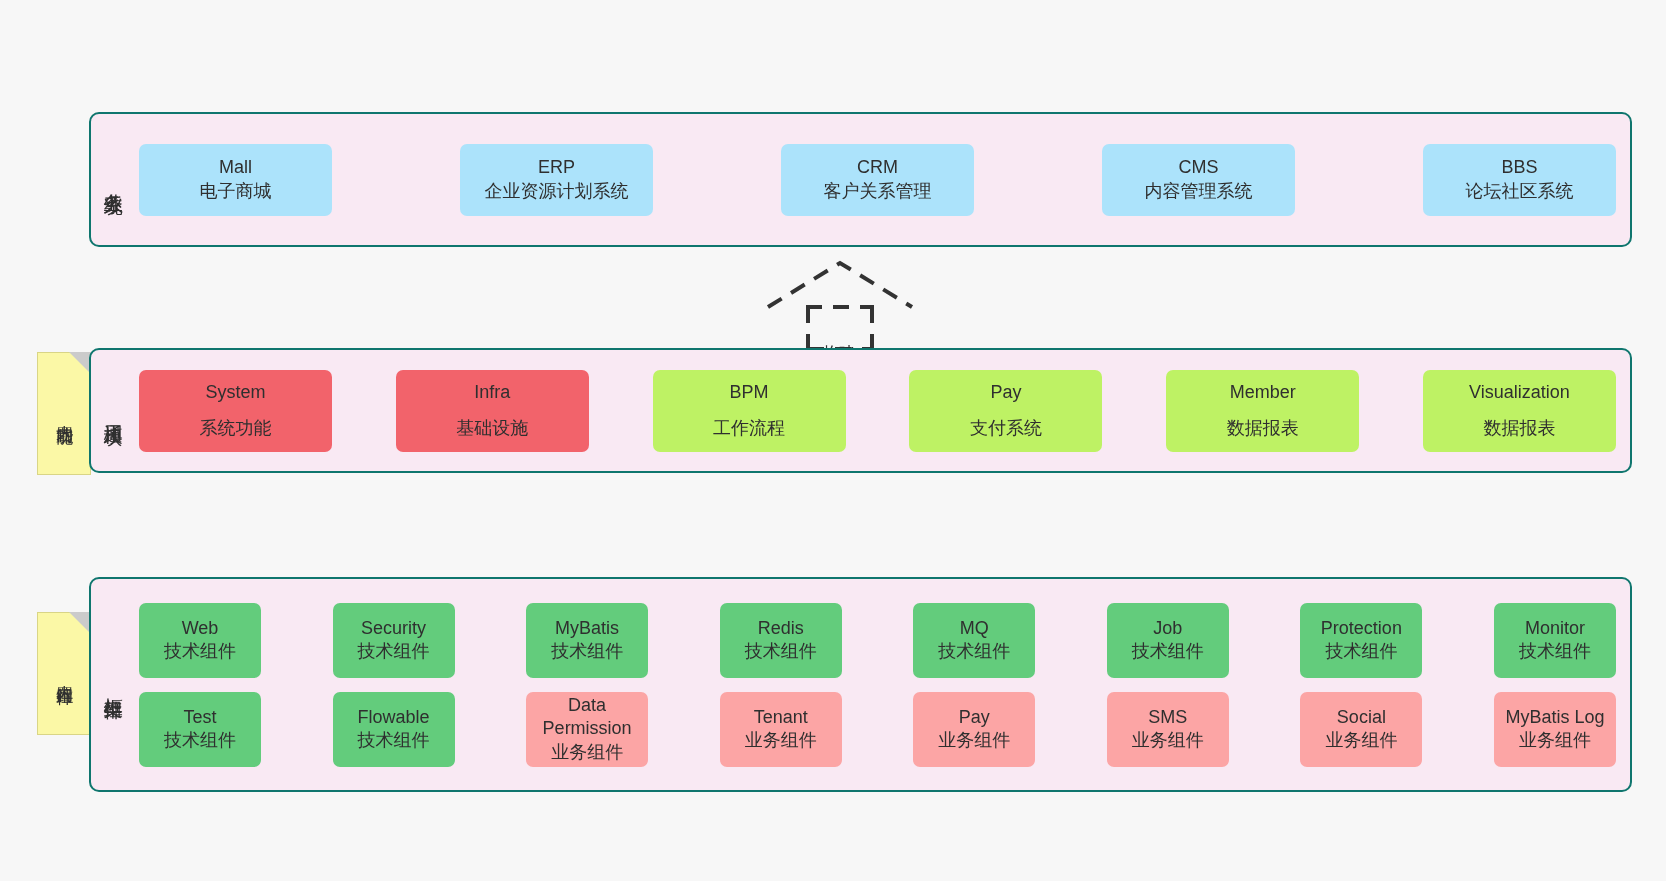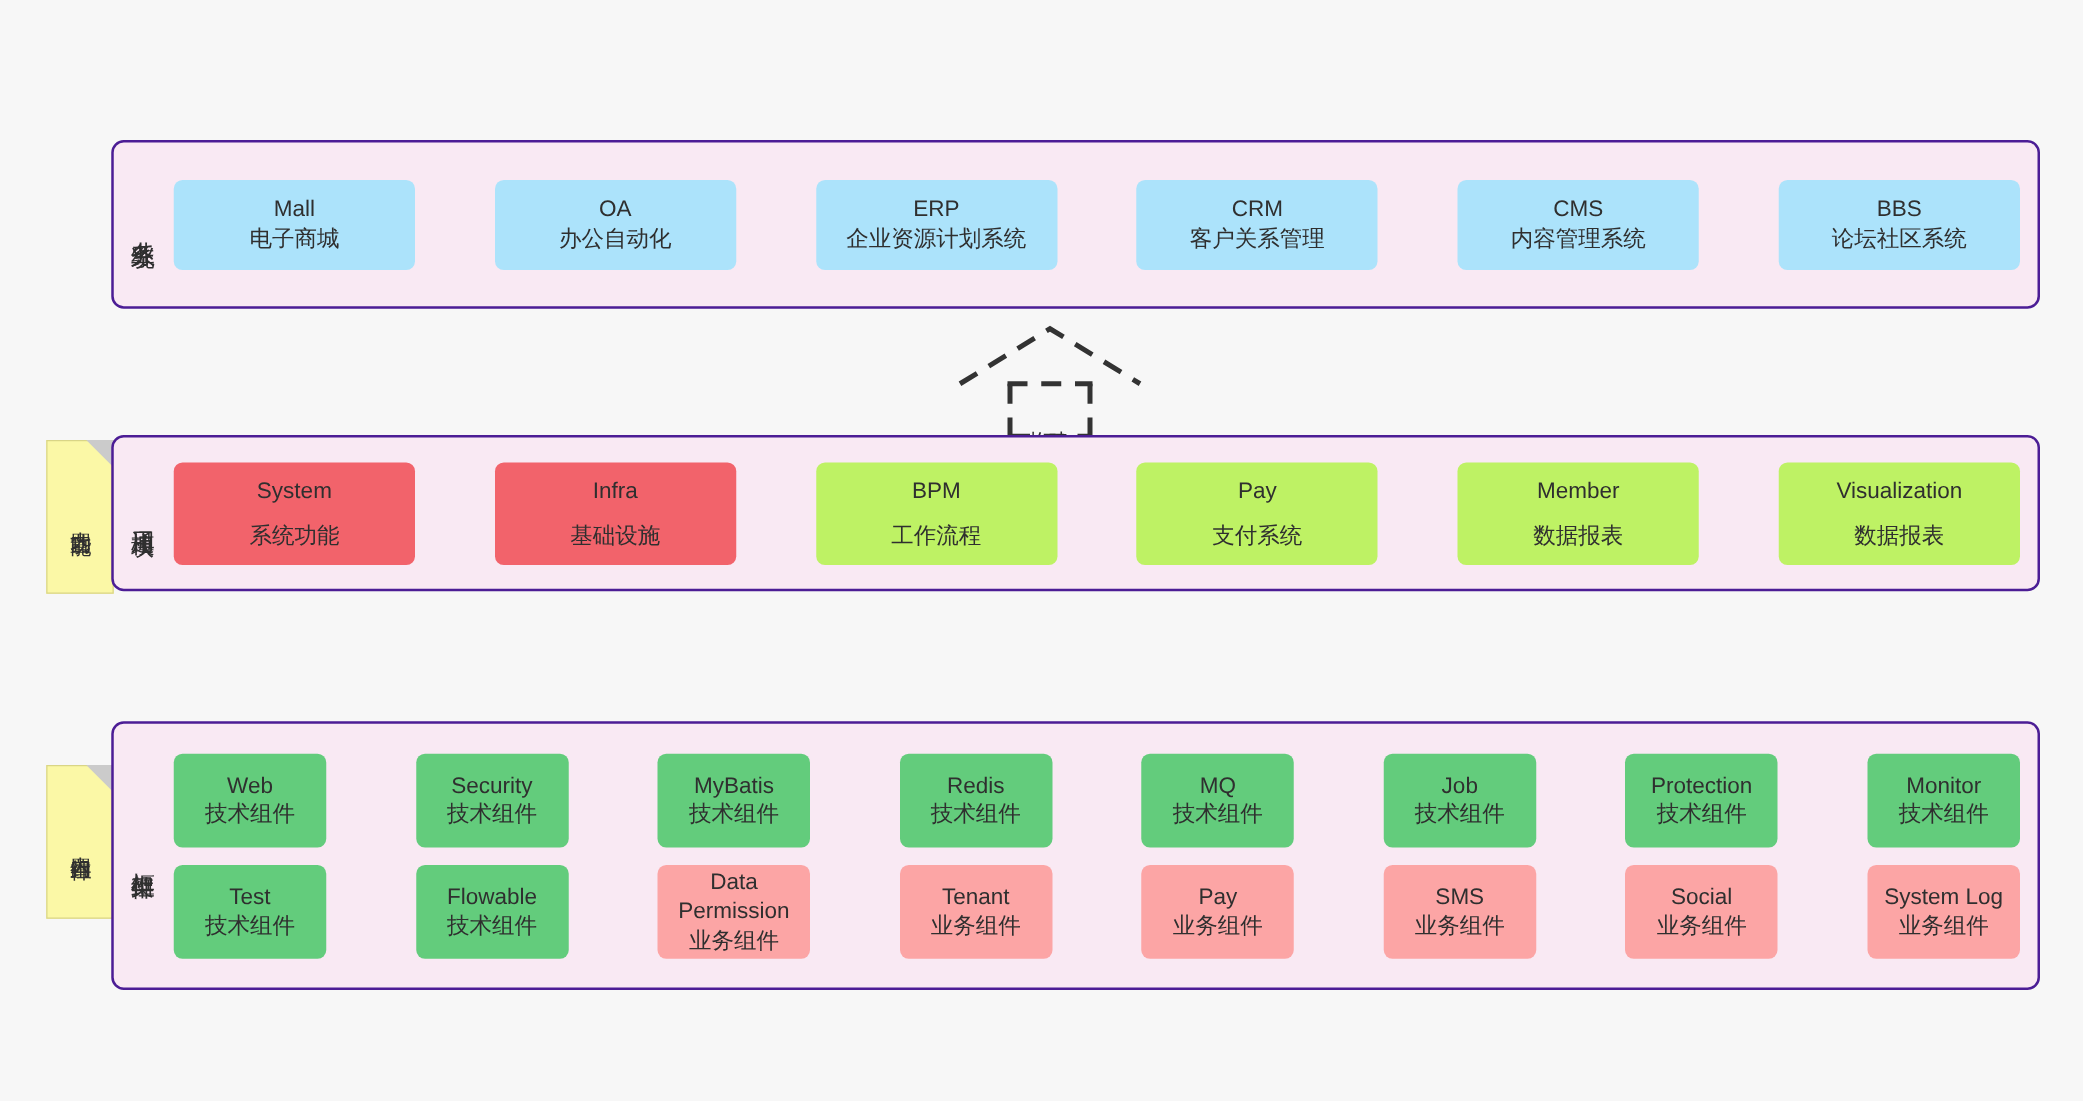--- a/index.html
+++ b/index.html
@@ -22,21 +22,21 @@
     width: 1666px;
     height: 881px;
     background: #f7f7f7;
   }
 
   
   .layer {
     position: absolute;
     box-sizing: border-box;
     background: #f9e9f3;
-    border: 2px solid #4c1d95;
+    border: 2px solid #0f766e;
     border-radius: 10px;
     display: flex;
     align-items: stretch;
   }
 
   .layer-label {
     flex: 0 0 auto;
     width: 44px;
     display: flex;
     align-items: center;
@@ -177,24 +177,20 @@
 
   <div class="layer layer-business">
     <div class="layer-label">业务系统</div>
     <div class="layer-body">
       <div class="row">
         <div class="tile">
           <span class="t-en">Mall</span>
           <span class="t-cn">电子商城</span>
         </div>
         <div class="tile">
-          <span class="t-en">OA</span>
-          <span class="t-cn">办公自动化</span>
-        </div>
-        <div class="tile">
           <span class="t-en">ERP</span>
           <span class="t-cn">企业资源计划系统</span>
         </div>
         <div class="tile">
           <span class="t-en">CRM</span>
           <span class="t-cn">客户关系管理</span>
         </div>
         <div class="tile">
           <span class="t-en">CMS</span>
           <span class="t-cn">内容管理系统</span>
@@ -323,21 +319,21 @@
         </div>
         <div class="tile c-lightgreen">
           <span class="t-en">SMS</span>
           <span class="t-cn">业务组件</span>
         </div>
         <div class="tile c-lightgreen">
           <span class="t-en">Social</span>
           <span class="t-cn">业务组件</span>
         </div>
         <div class="tile c-lightgreen">
-          <span class="t-en">System Log</span>
+          <span class="t-en">MyBatis Log</span>
           <span class="t-cn">业务组件</span>
         </div>
       </div>
 
     </div>
   </div>
 
 </div>
 
 </body></html>

